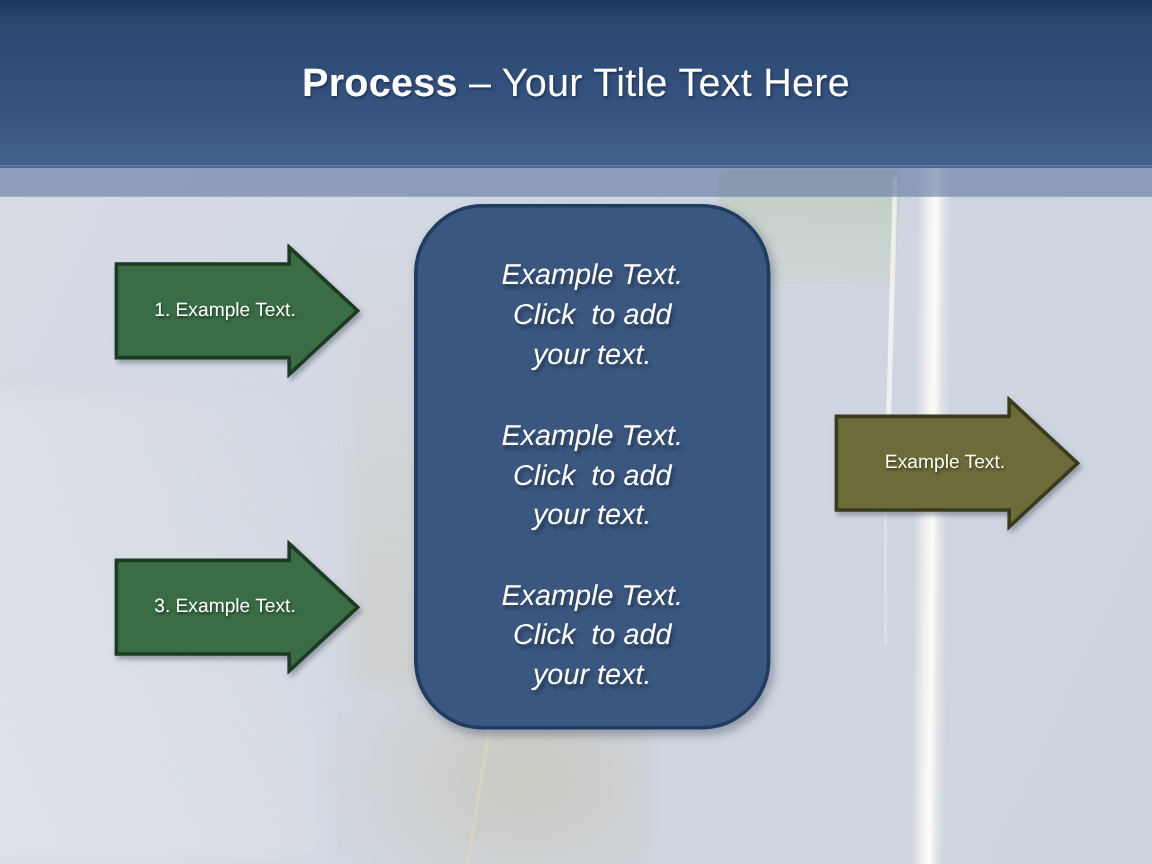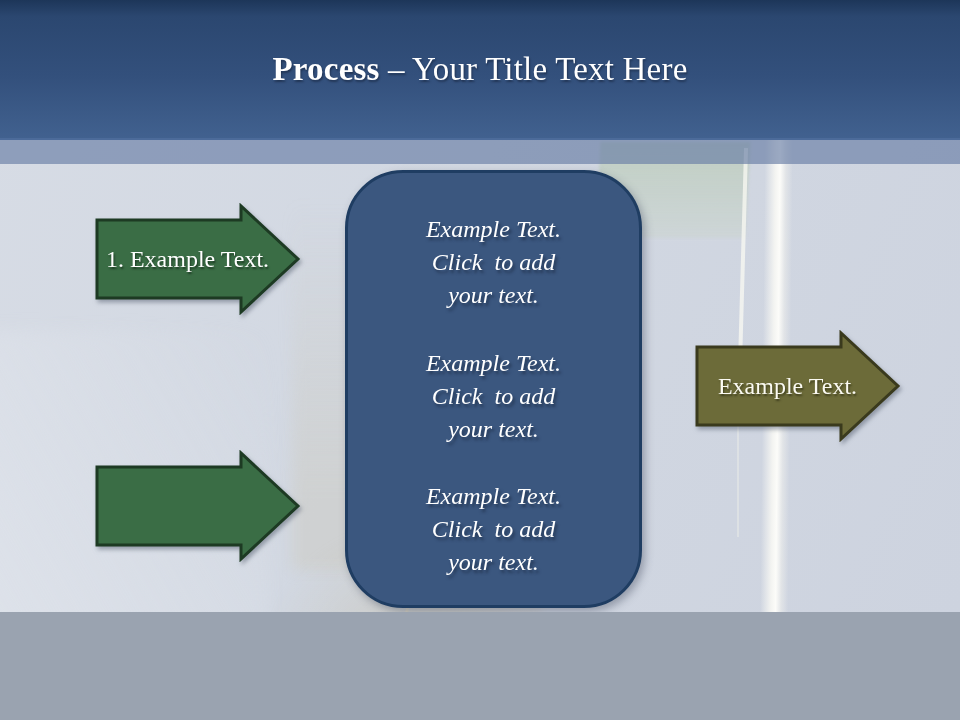--- a/index.html
+++ b/index.html
@@ -1,18 +1,18 @@
 <!DOCTYPE html>
 <html><head>
 <meta charset="utf-8">
 <style>
   html,body { margin:0; padding:0; background:#9aa3b0; }
   .slide {
-    position:relative; width:960px; height:612px; overflow:hidden;
-    font-family:Liberation Serif, serif;
+    position:relative; width:960px; height:720px; overflow:hidden;
+    font-family:Liberation Sans, sans-serif;
     background:linear-gradient(115deg,#d7dce5 0%,#d2d8e2 45%,#cdd3df 100%);
   }
 
   
   .bg { position:absolute; inset:0; z-index:1; }
   .bg-sky-light { position:absolute; left:-30px; top:330px; width:300px; height:390px;
     background:linear-gradient(60deg, rgba(226,230,237,0.75), rgba(226,230,237,0)); filter:blur(8px); }
   .bg-flag { position:absolute; left:598px; top:142px; width:150px; height:96px;
     background:linear-gradient(180deg, rgba(178,199,168,0.55), rgba(199,211,193,0.30));
     border-bottom-left-radius:18px; filter:blur(1.5px); transform:skewX(-3deg); }
@@ -44,21 +44,21 @@
   .divider-band { position:absolute; left:0; top:140px; width:960px; height:24px; z-index:2;
     background:rgba(104,126,165,0.66); }
 
   
   .arrow { position:absolute; width:206px; height:112px; z-index:4; }
   .arrow svg { display:block; filter:drop-shadow(2px 3px 2px rgba(92,102,118,0.55)); }
   .arrow-green polygon { fill:#3a6d45; stroke:#1d3a23; stroke-width:3; stroke-linejoin:miter; }
   .arrow-olive polygon { fill:#6c6b39; stroke:#3a3a1d; stroke-width:3; stroke-linejoin:miter; }
   .arrow-label { position:absolute; left:0; top:0; width:185px; height:112px;
     display:flex; align-items:center; justify-content:center;
-    color:#ffffff; font-size:24px; white-space:pre;
+    color:#ffffff; font-size:16px; white-space:pre;
     text-shadow:1px 2px 2px rgba(10,24,13,0.6); }
   .arrow-olive-wrap .arrow-label { color:#fbfaf2; text-shadow:1px 2px 2px rgba(30,30,10,0.6); }
   .a1 { left:95px; top:203px; }
   .a2 { left:95px; top:328px; }
   .a3 { left:95px; top:450px; }
   .a4 { left:695px; top:330px; }
 
   
   .center-box { position:absolute; left:345px; top:170px; width:297px; height:438px; z-index:4;
     box-sizing:border-box; background:#3b577f; border:3px solid #1f3d62; border-radius:58px;
@@ -96,20 +96,21 @@
       <polygon points="2,17 146,17 146,3 203,56 146,109 146,95 2,95"></polygon>
     </svg>
     <span class="arrow-label">1. Example Text.</span>
   </div>
 
 
   <div class="arrow arrow-green-wrap a3">
     <svg class="arrow-green" viewBox="0 0 206 112" width="206" height="112">
       <polygon points="2,17 146,17 146,3 203,56 146,109 146,95 2,95"></polygon>
     </svg>
+    <span class="arrow-label">3. Example Text.</span>
   </div>
 
   <div class="center-box">
     <p class="box-para">
       <span class="box-line">Example Text.</span>
       <span class="box-line">Click  to add</span>
       <span class="box-line">your text.</span>
     </p>
     <p class="box-para">
       <span class="box-line">Example Text.</span>

